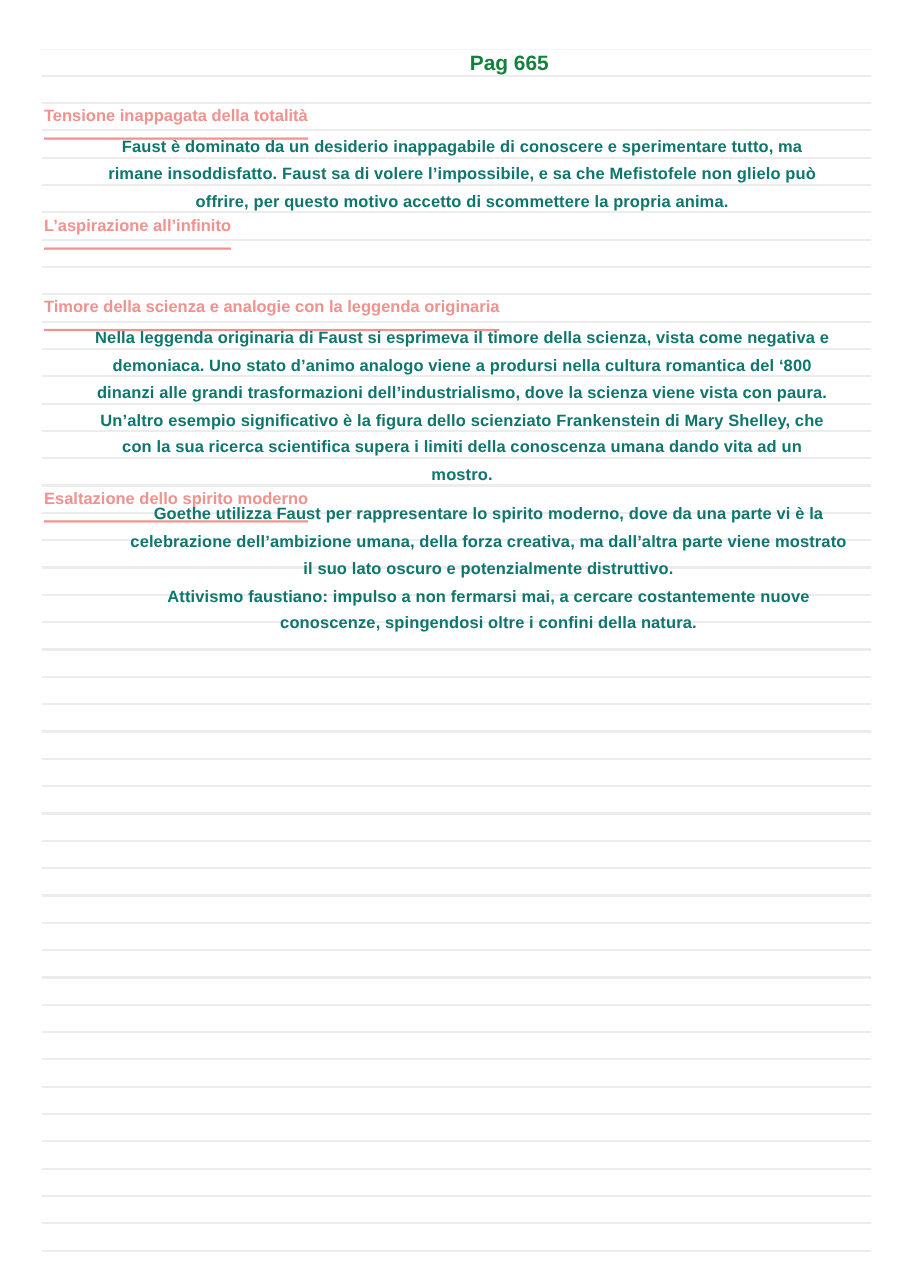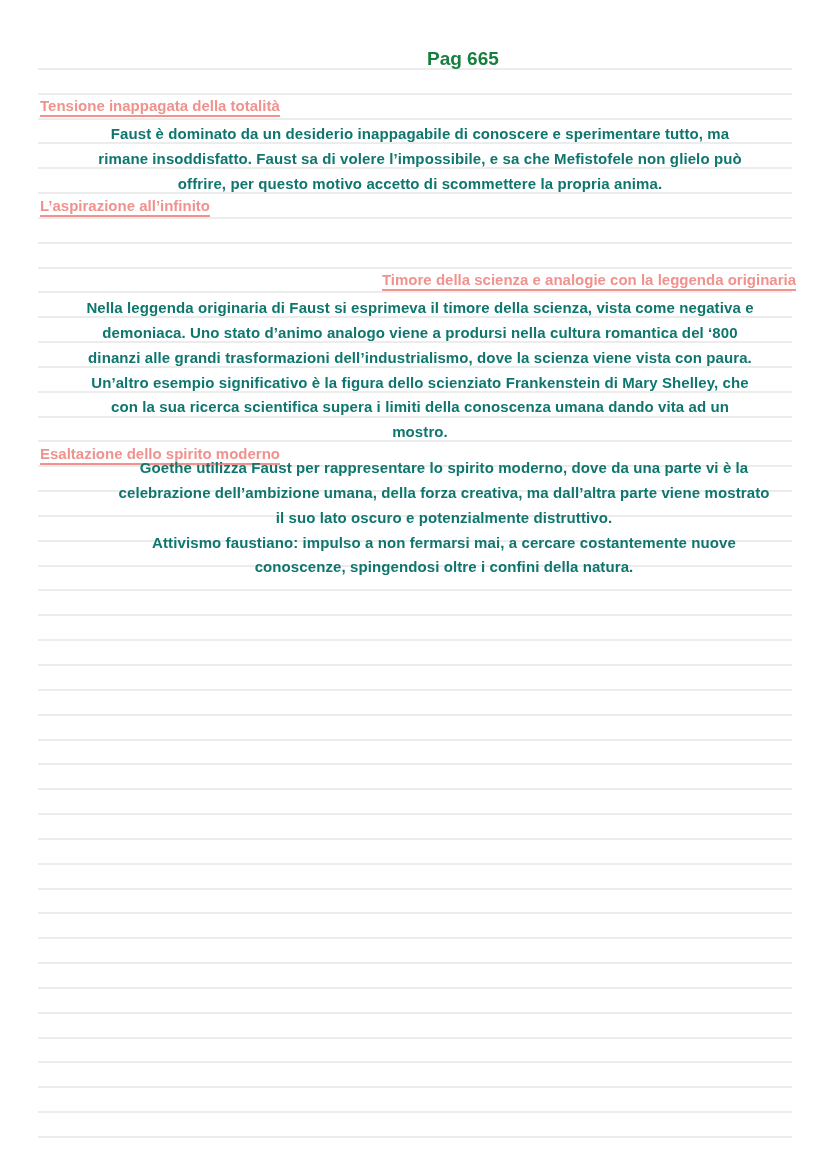--- a/index.html
+++ b/index.html
@@ -47,38 +47,38 @@
     font-size: 19px; font-weight: bold;
     color: #15803d;
     line-height: 22px;
   }
   .section { position: absolute; left: 40px; width: 756px; }
   .section-heading {
     display: inline-block;
     font-size: 15px;
     font-weight: bold;
     line-height: 17px;
-    padding-bottom: 1px;
+    padding-bottom: 11px;
     color: var(--accent, #f0928e);
     border-bottom: 2px solid var(--accent, #f0928e);
   }
   .section-body {
     position: absolute; left: 40px; width: 760px;
     font-size: 15px;
     font-weight: bold;
     line-height: 24.84px;
     color: #0f766e;
     white-space: pre-line;
     letter-spacing: 0.1px;
     text-align: center;
   }
   
   .h1 { top: 97px; }   .b1 { top: 122px; }
   .h2 { top: 197px; }  .b2 { top: 221px; }
-  .h3 { top: 271px; text-align: right; }  .b3 { top: 296px; }
+  .h3 { top: 271px; }  .b3 { top: 296px; }
   .h4 { top: 445px; }  .b4 { top: 456px; margin-left: 24px; }
 </style>
 </head>
 <body style="--accent: #f0928e; --rule: #ececec;">
 
 <div class="page">
 
   <div class="rules"></div>
 
   <div class="page-ref">Pag 665</div>

